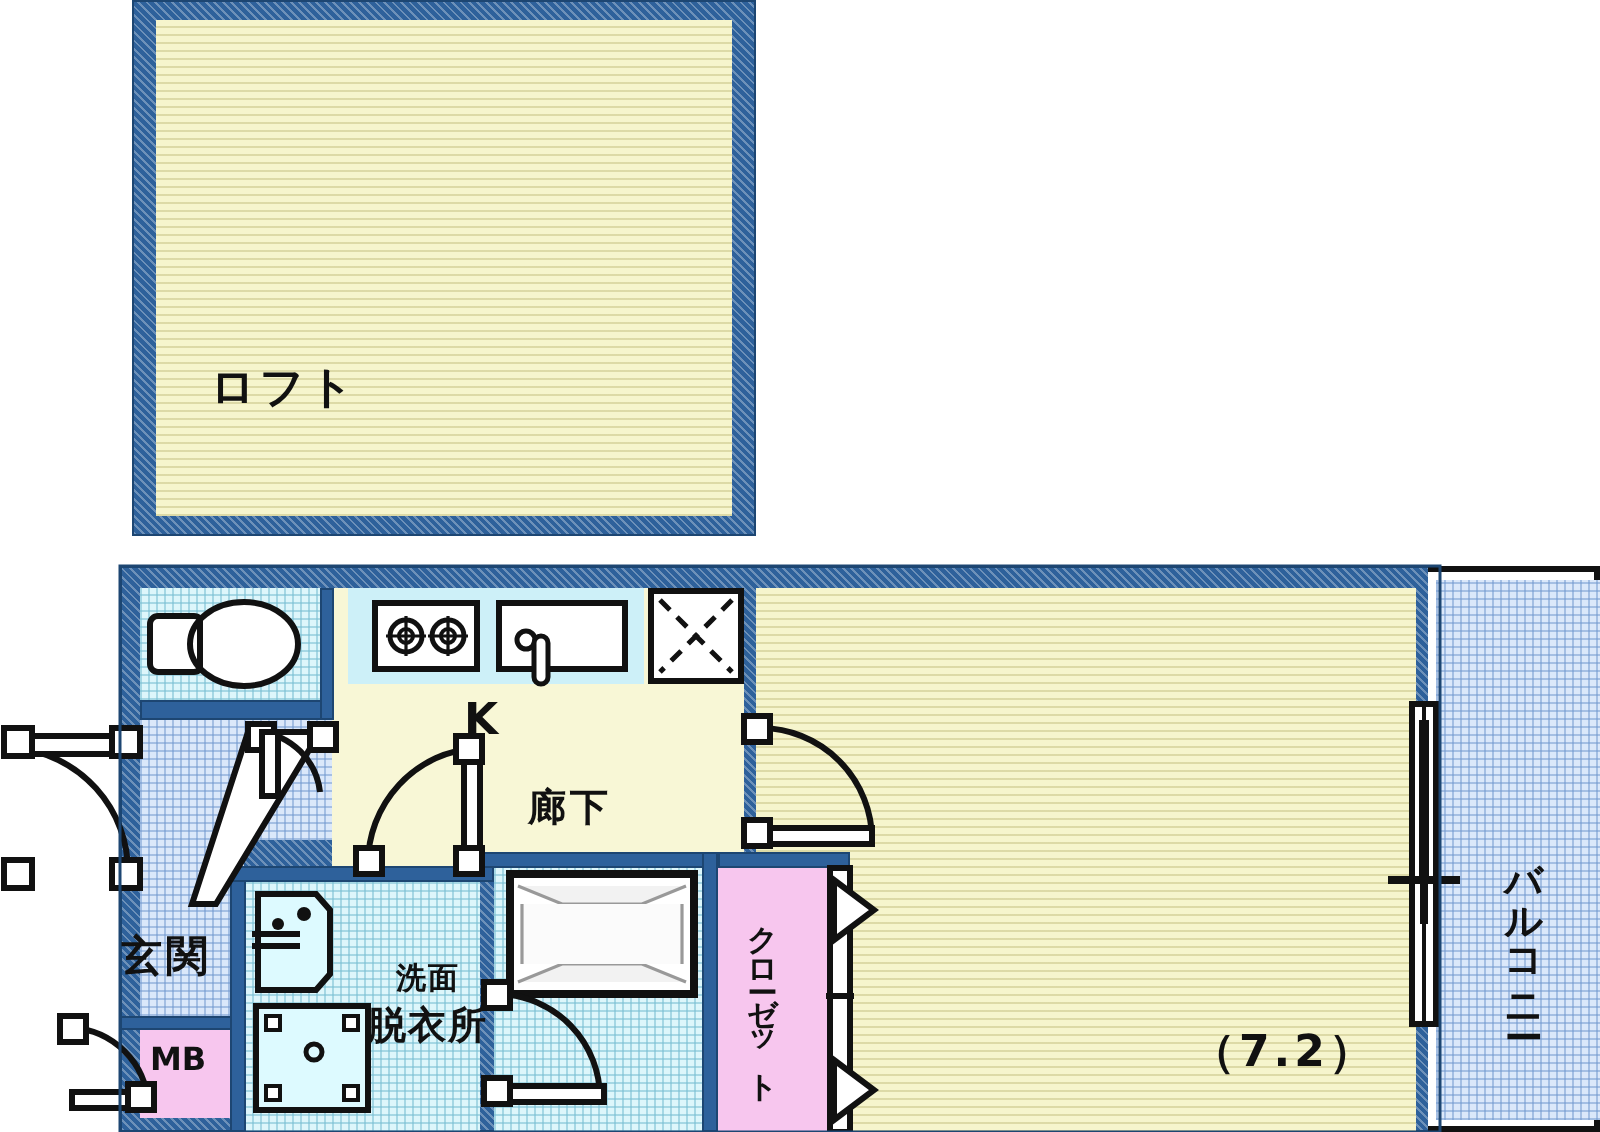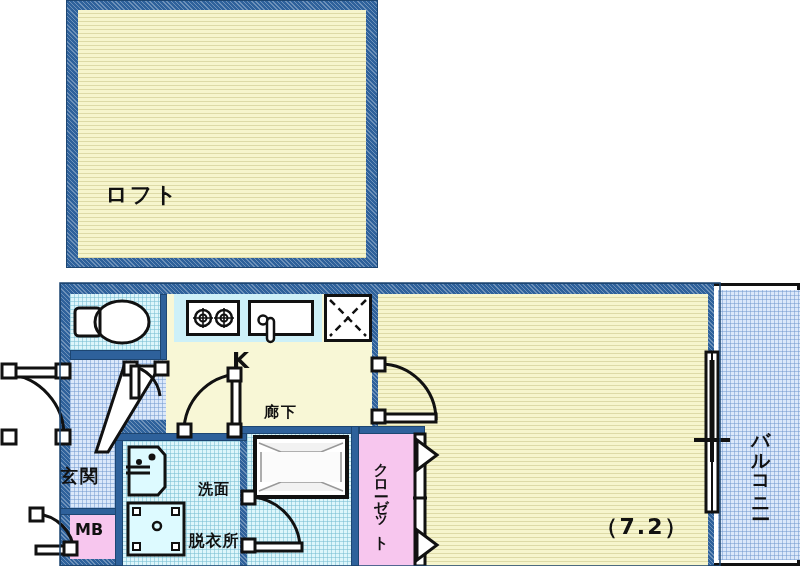--- a/index.html
+++ b/index.html
@@ -71,31 +71,31 @@
 
   <div class="abs fl-plain-y" style="left:166px;top:294px;width:206px;height:146px;"></div>
   <div class="abs fl-plain-y" style="left:240px;top:294px;width:132px;height:146px;"></div>
 
   <div class="abs fl-wet" style="left:70px;top:294px;width:90px;height:56px;"></div>
   <div class="abs wall-plain" style="left:70px;top:350px;width:96px;height:10px;"></div>
   <div class="abs wall-plain" style="left:160px;top:294px;width:7px;height:66px;"></div>
 
   <div class="abs fl-genkan" style="left:70px;top:360px;width:52px;height:148px;"></div>
   <div class="abs fl-genkan" style="left:70px;top:360px;width:96px;height:60px;"></div>
-  <div class="lbl" style="left:60px;top:466px;font-size:18px;">玄関</div>
+  <div class="lbl" style="left:60px;top:466px;font-size:21px;">玄関</div>
 
   <div class="abs wall-plain" style="left:60px;top:508px;width:66px;height:7px;"></div>
   <div class="abs fl-pink" style="left:70px;top:515px;width:52px;height:44px;"></div>
   <div class="lbl" style="left:75px;top:521px;font-size:16px;letter-spacing:0;">MB</div>
 
   <div class="abs fl-wet" style="left:122px;top:440px;width:118px;height:126px;"></div>
   <div class="abs wall-plain" style="left:115px;top:440px;width:8px;height:126px;"></div>
   <div class="abs wall-plain" style="left:115px;top:433px;width:132px;height:8px;"></div>
   <div class="lbl c" style="left:186px;top:481px;width:56px;font-size:15px;letter-spacing:1px;">洗面</div>
-  <div class="lbl c" style="left:178px;top:532px;width:72px;font-size:16px;letter-spacing:1px;">脱衣所</div>
+  <div class="lbl c" style="left:178px;top:503px;width:72px;font-size:19px;letter-spacing:1px;">脱衣所</div>
 
   <div class="abs fl-wet" style="left:247px;top:433px;width:104px;height:133px;"></div>
   <div class="abs wall-plain" style="left:240px;top:426px;width:118px;height:8px;"></div>
   <div class="abs wall-plain" style="left:351px;top:426px;width:8px;height:140px;"></div>
 
   <div class="abs wall-plain" style="left:359px;top:426px;width:66px;height:8px;"></div>
   <div class="abs fl-pink" style="left:359px;top:434px;width:56px;height:132px;"></div>
   <div class="lbl v" style="left:372px;top:452px;font-size:15px;">クローゼット</div>
 
   <div class="abs fl-white" style="left:714px;top:283px;width:86px;height:283px;border:3px solid #111;border-left:none;"></div>
@@ -105,21 +105,21 @@
   <div class="abs fl-kitch" style="left:174px;top:294px;width:148px;height:48px;"></div>
 
   <div class="fx" style="left:186px;top:300px;width:54px;height:36px;"></div>
 
   <div class="fx" style="left:248px;top:300px;width:66px;height:36px;"></div>
 
   <div class="fx" style="left:324px;top:294px;width:48px;height:48px;"></div>
 
   <div class="lbl" style="left:232px;top:348px;font-size:22px;letter-spacing:0;">K</div>
 
-  <div class="lbl" style="left:264px;top:404px;font-size:15px;">廊下</div>
+  <div class="lbl" style="left:264px;top:394px;font-size:19px;">廊下</div>
 
   <div class="lbl c" style="left:584px;top:514px;width:116px;font-size:22px;">（7.2）</div>
 
   <svg width="800" height="566" viewBox="0 0 800 566">
 
     <g>
       <rect x="75" y="308" width="26" height="28" rx="4" fill="#fff" stroke="#111" stroke-width="3"></rect>
       <ellipse cx="122" cy="322" rx="27" ry="21" fill="#fff" stroke="#111" stroke-width="3"></ellipse>
       <path d="M100 310 L100 334" stroke="#111" stroke-width="3" fill="none"></path>
     </g>

